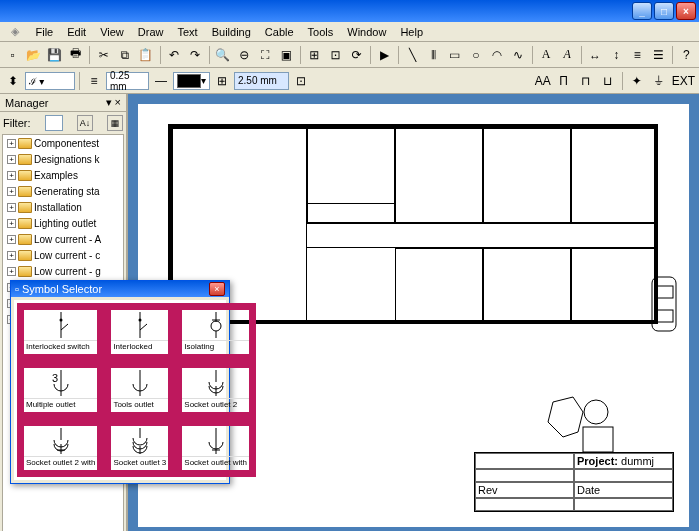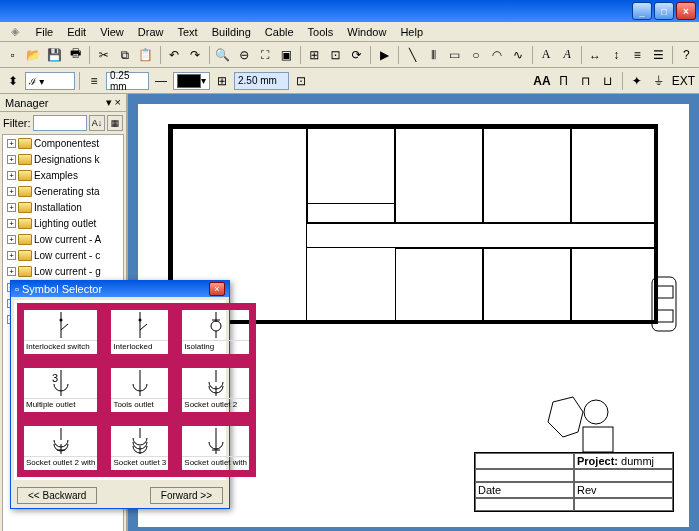--- a/index.html
+++ b/index.html
@@ -9,21 +9,21 @@
 .winbtn.close { background: linear-gradient(to bottom, #ff9890, #d04030); border-color: #800; }
 .menubar { height: 20px; background: #ece9d8; display: flex; align-items: center; padding: 0 4px; border-bottom: 1px solid #aca899; }
 .menubar span { padding: 2px 7px; cursor: pointer; }
 .toolbar { height: 26px; background: #ece9d8; display: flex; align-items: center; padding: 0 3px; gap: 2px; border-bottom: 1px solid #aca899; }
 .tbtn { width: 20px; height: 20px; display: flex; align-items: center; justify-content: center; cursor: pointer; border: 1px solid transparent; font-size: 12px; }
 .tsep { width: 1px; height: 18px; background: #aca899; margin: 0 2px; }
 .tcombo { height: 18px; border: 1px solid #7f9db9; background: #fff; padding: 0 3px; font-size: 10px; display: flex; align-items: center; }
 .main { display: flex; height: 443px; }
 .manager { width: 128px; background: #ece9d8; border-right: 2px solid #aca899; display: flex; flex-direction: column; }
 .mgr-title { height: 18px; background: #ece9d8; padding: 2px 5px; display: flex; justify-content: space-between; align-items: center; border-bottom: 1px solid #aca899; font-size: 10px; }
-.mgr-filter { height: 22px; display: flex; align-items: center; padding: 2px 3px; gap: 2px; }
+.mgr-filter { height: 22px; display: flex; align-items: center; padding: 2px 3px; gap: 14px; }
 .mgr-filter input { flex: 1; height: 16px; border: 1px solid #7f9db9; min-width: 0; font-size: 10px; padding: 0 2px; }
 .fbtn { width: 16px; height: 16px; border: 1px solid #999; background: #ece9d8; font-size: 9px; display: flex; align-items: center; justify-content: center; cursor: pointer; }
 .tree { flex: 1; background: #fff; overflow-y: auto; border: 1px solid #aca899; margin: 0 2px; }
 .tree-item { display: flex; align-items: center; height: 16px; padding-left: 4px; gap: 2px; cursor: pointer; white-space: nowrap; overflow: hidden; }
 .expand { width: 9px; height: 9px; border: 1px solid #888; font-size: 8px; line-height: 7px; text-align: center; background: #fff; }
 .folder { width: 14px; height: 11px; background: linear-gradient(to bottom, #fce79c, #e8b030); border-radius: 1px 1px 0 0; border: 1px solid #b08020; }
 .tree-label { font-size: 10px; }
 .canvas { flex: 1; background: #4a7fb8; position: relative; overflow: hidden; }
 .drawing { position: absolute; top: 10px; left: 10px; right: 10px; bottom: 10px; background: #fff; background-image: radial-gradient(circle, #bbb 0.5px, transparent 0.5px); background-size: 4px 4px; }
 .floorplan { position: absolute; top: 20px; left: 30px; width: 490px; height: 200px; border: 4px solid #000; }
@@ -114,21 +114,21 @@
   <div class="tcombo" style="width:50px">ℐ ▾</div>
   <div class="tsep"></div>
   <div class="tbtn">≡</div>
   <div class="tcombo" style="width:43px">0.25 mm</div>
   <div class="tbtn">—</div>
   <div class="tcombo"><div class="black-swatch"></div> ▾</div>
   <div class="tbtn">⊞</div>
   <div class="tcombo" style="width:55px;background:#d8e8ff">2.50 mm</div>
   <div class="tbtn">⊡</div>
   <div style="flex:1"></div>
-  <div class="tbtn" style="width:auto;font-weight:bold">AA</div>
+  <div class="tbtn" style="width:auto;font-weight:normal">AA</div>
   <div class="tbtn">П</div>
   <div class="tbtn">⊓</div>
   <div class="tbtn">⊔</div>
   <div class="tsep"></div>
   <div class="tbtn">✦</div>
   <div class="tbtn">⏚</div>
   <div class="tbtn" style="width:auto;font-size:12px">EXT</div>
 </div>
 
 <div class="main">
@@ -233,22 +233,22 @@
       <svg class="umbrella" viewBox="0 0 80 70">
           <polygon points="25,50 10,35 15,15 35,10 45,25 40,45" fill="none" stroke="#000"></polygon>
           <circle cx="58" cy="25" r="12" fill="none" stroke="#000"></circle>
           <rect x="45" y="40" width="30" height="25" fill="none" stroke="#000"></rect>
         </svg>
       <div class="titleblock">
         <div></div>
           <div><b>Project:</b> <span>dummj</span></div>
         <div></div>
           <div></div>
-        <div>Date</div>
-          <div>Rev</div>
+        <div>Rev</div>
+          <div>Date</div>
         <div></div>
           <div></div>
       </div>
     </div>
   </div>
 </div>
 
 <div class="dialog">
   <div class="dlg-title">
     <span><span>▫</span> <span>Symbol Selector</span></span>
@@ -347,17 +347,13 @@
           <svg width="30" height="30">
             <line x1="15" y1="2" x2="15" y2="16" stroke="#000"></line>
             <path d="M8 16 A7 7 0 0 0 22 16" fill="none" stroke="#000"></path>
             <line x1="15" y1="16" x2="15" y2="28" stroke="#000"></line>
             <line x1="11" y1="24" x2="19" y2="24" stroke="#000"></line>
           </svg>
         </div>
         <div class="sym-label">Socket outlet with</div>
       </div>
   </div>
-  <div class="dlg-buttons">
-    <button class="dlg-btn">&lt;&lt; Backward</button>
-    <button class="dlg-btn">Forward &gt;&gt;</button>
-  </div>
 </div>
 
 </body></html>

